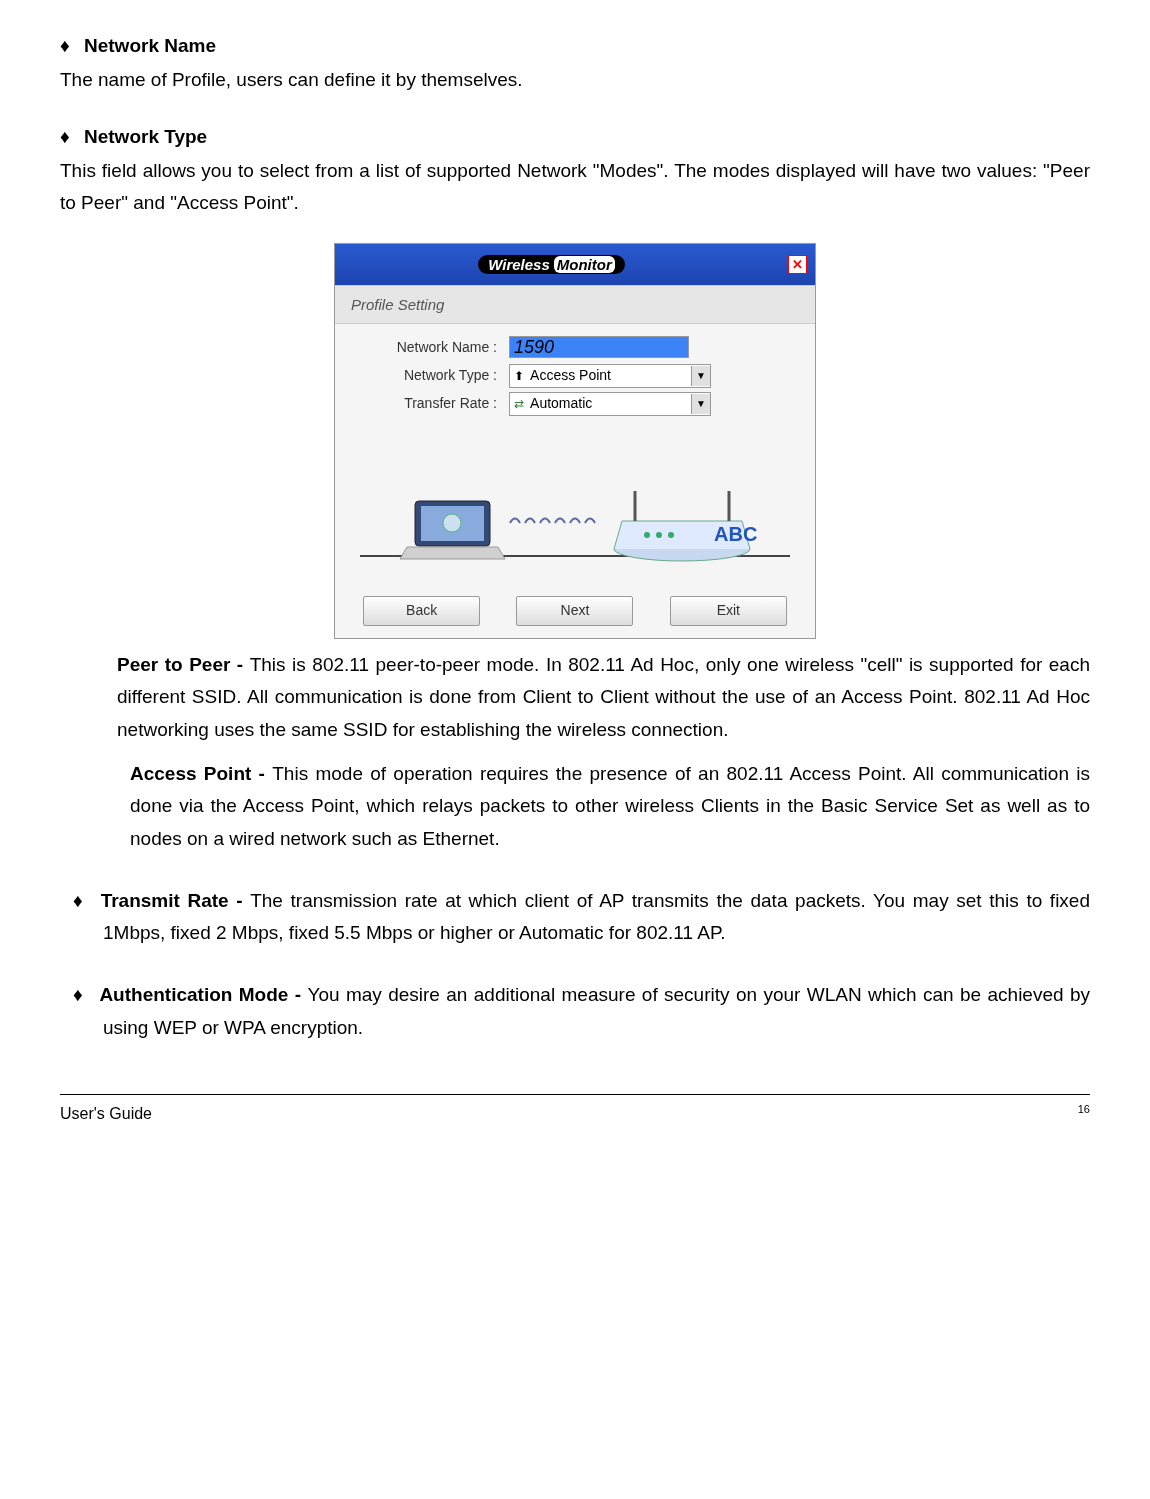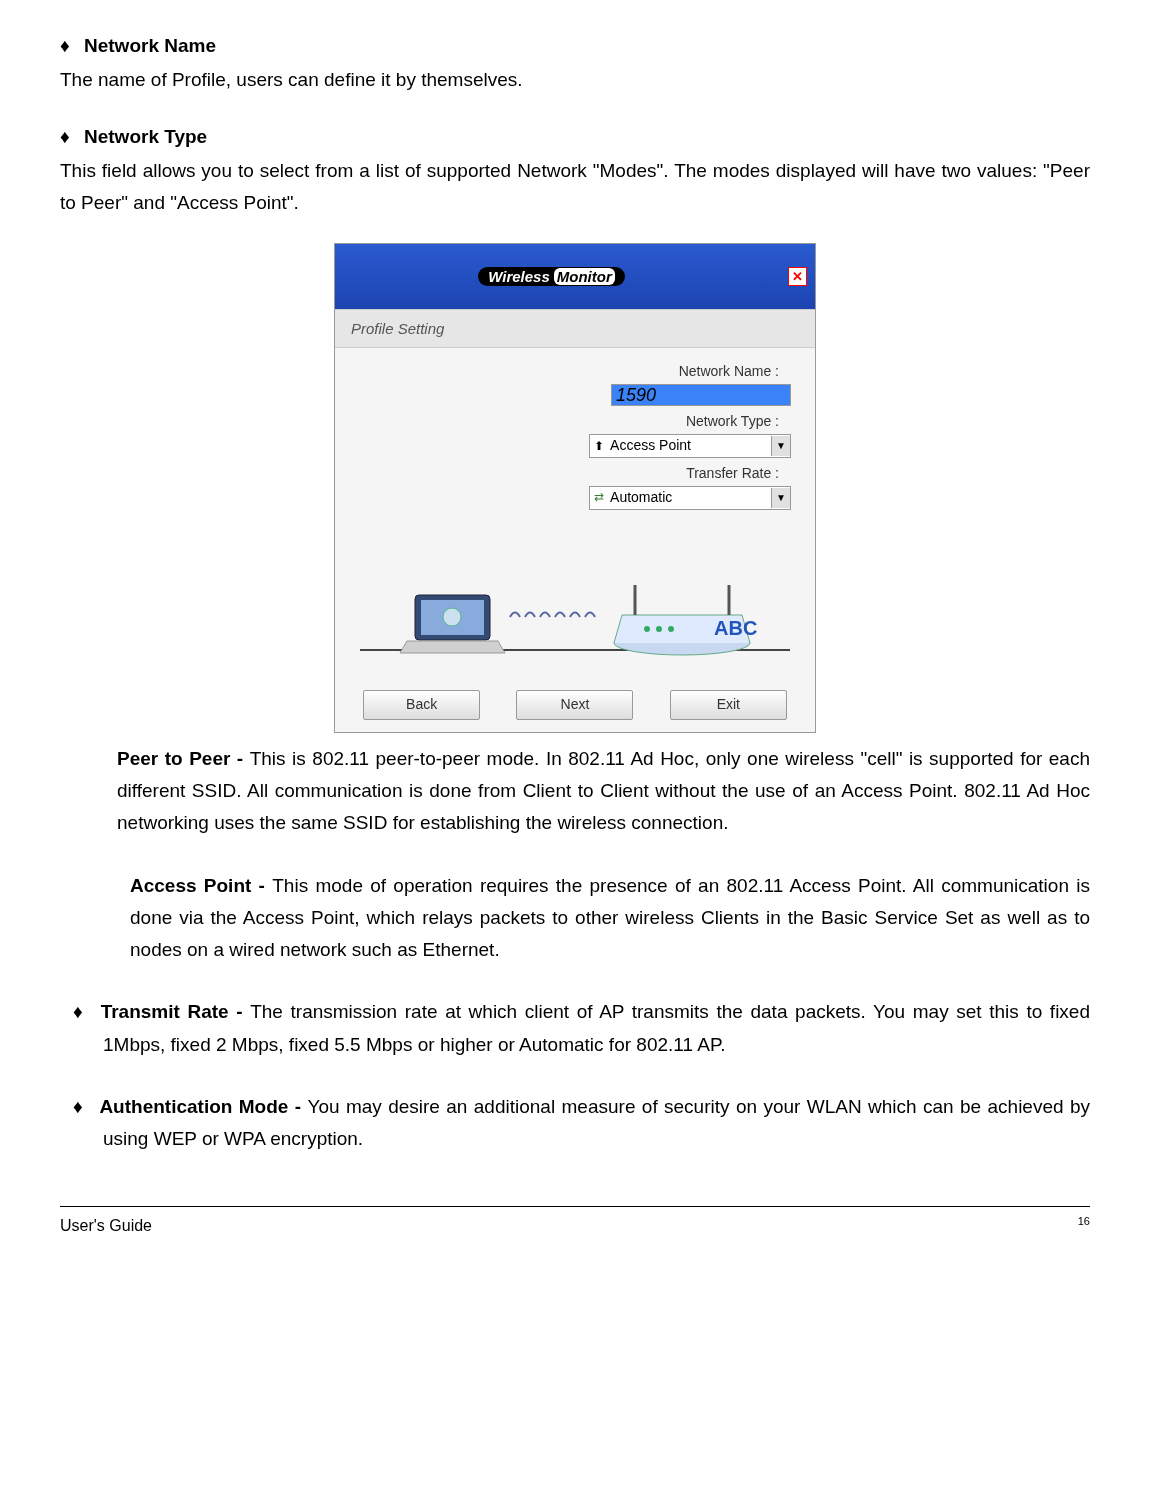--- a/index.html
+++ b/index.html
@@ -36,21 +36,21 @@
       margin: 6px 0 10px;
     }
     .figure {
       display: inline-block;
       width: 480px;
       border: 1px solid #999;
       background: #f0f0f0;
     }
     .figure-title {
       background: linear-gradient(to bottom, #2a5ad0, #1c44b0);
-      padding: 16px 8px;
+      padding: 4px 8px;
       display: flex;
       justify-content: space-between;
       align-items: center;
       gap: 28px;
     }
     .figure-title-left {
       flex: 1;
       text-align: center;
     }
     .figure-title-badge {
@@ -89,24 +89,23 @@
       border-top: 1px solid #ccc;
       border-bottom: 1px solid #ccc;
       font-style: italic;
     }
     .figure-body {
       background: #f5f5f5;
       padding: 12px 24px 0;
     }
     .figure-row {
       display: flex;
-      align-items: flex-end;
+      align-items: flex-start;
       margin-bottom: 4px;
       font-size: 14px;
-      flex-direction: column;
     }
     .figure-label {
       width: 138px;
       text-align: right;
       padding-right: 12px;
       color: #333;
     }
     .figure-input {
       width: 170px;
       height: 20px;
@@ -157,21 +156,21 @@
       background: linear-gradient(to bottom, #fff, #ddd);
       border: 1px solid #999;
       border-radius: 2px;
       font-size: 14px;
       line-height: 26px;
       text-align: center;
       color: #333;
     }
     .para-block {
       margin-left: 57px;
-      margin-bottom: 30px;
+      margin-bottom: 12px;
       text-align: justify;
     }
     .para-block-2 {
       margin-left: 70px;
       margin-bottom: 30px;
       text-align: justify;
     }
     .bullet-para {
       margin-left: 13px;
       padding-left: 30px;

